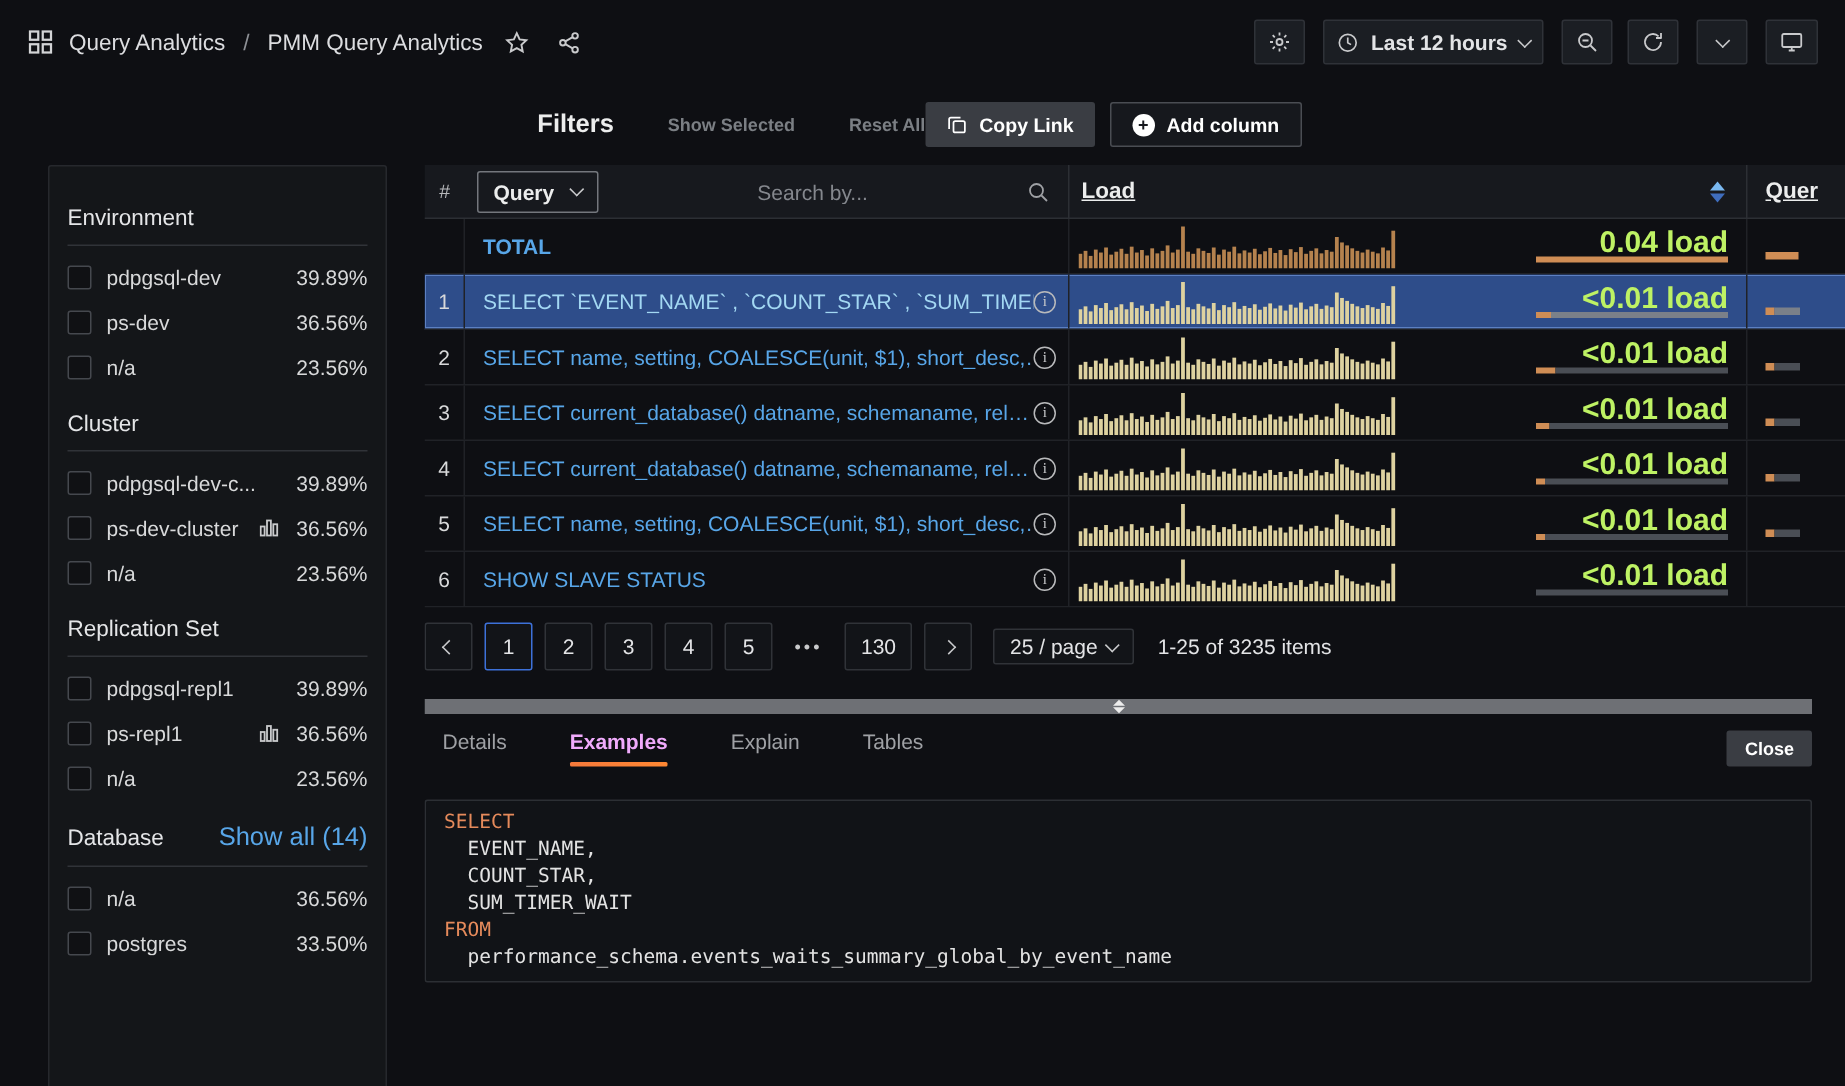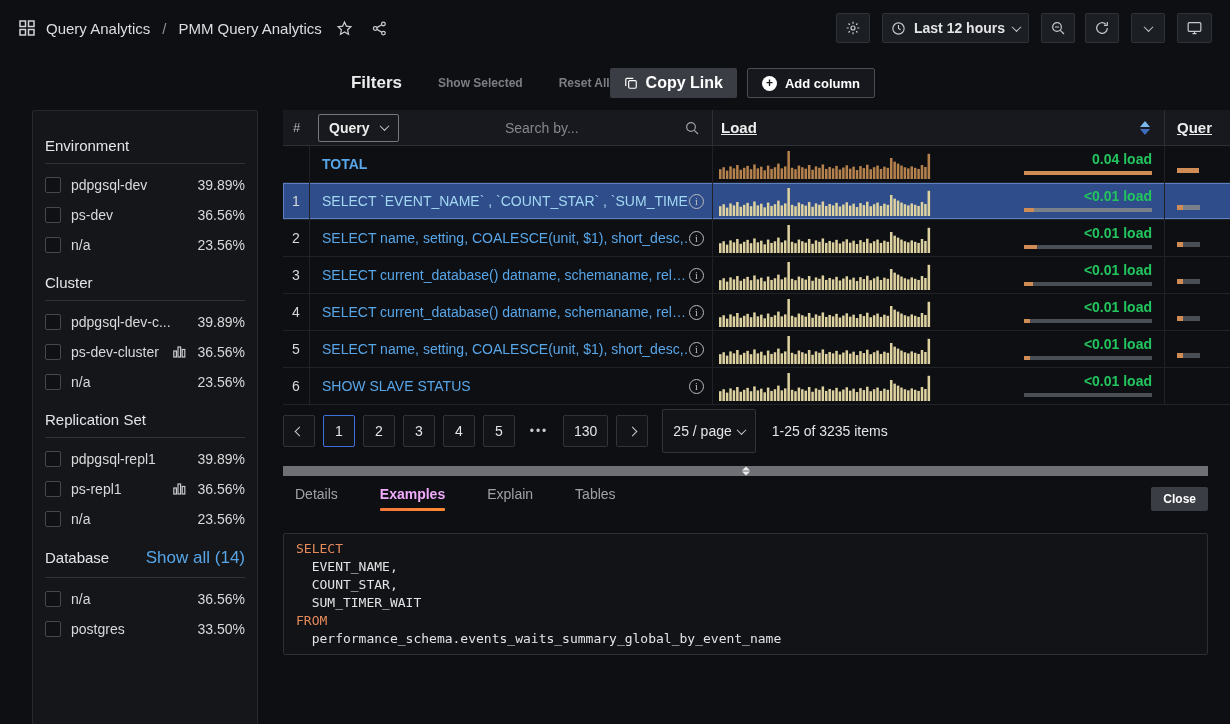--- a/index.html
+++ b/index.html
@@ -28,21 +28,21 @@
           display:inline-block; transform:rotate(45deg) translate(-1px,-1px); }
   .chev-left { transform:rotate(135deg); }
   .chev-right { transform:rotate(-45deg); }
   
   .toolbar { height:54px; display:flex; align-items:center; justify-content:center; padding:0 30px 0 26px; }
   .tb-left { display:flex; align-items:center; gap:36px; }
   .filters-title { font-size:17px; font-weight:700; color:#eceded; }
   .tb-link { font-size:12px; font-weight:600; color:#7b7f84; cursor:pointer; }
   .tb-right { display:flex; gap:10px; }
   .btn-gray { height:30px; background:var(--gray-button-bg); border:none; border-radius:2px; color:#fff;
-              font-weight:600; font-size:16px; padding:0 14px; display:inline-flex; align-items:center; gap:8px; cursor:pointer;
+              font-weight:600; font-size:13px; padding:0 14px; display:inline-flex; align-items:center; gap:8px; cursor:pointer;
               font-family:"Liberation Sans",sans-serif;}
   .btn-outline { height:30px; background:#16181d; border:1px solid #4a4d53; border-radius:2px; color:#fff;
               font-weight:600; font-size:13px; padding:0 14px; display:inline-flex; align-items:center; gap:8px; cursor:pointer;
               font-family:"Liberation Sans",sans-serif;}
   .plus-circle { width:15px; height:15px; border-radius:50%; background:#fff; color:#16181d; font-weight:700;
                  font-size:12px; line-height:15px; text-align:center; display:inline-block; }
   
   .content { display:flex; padding:0 0 0 32px; height:614px; }
   
   .fpanel { width:226px; min-width:226px; background:var(--panel-bg); border:1px solid var(--panel-border);
@@ -92,40 +92,40 @@
   
   .row { display:flex; height:37px; border-bottom:1px solid #202227; align-items:stretch; }
   .row .col-num { display:flex; align-items:center; justify-content:center; font-size:14px; color:#d8d9da; border-right:1px solid #202227; }
   .row .col-query { display:flex; align-items:center; padding:0 8px 0 12px; border-right:1px solid #202227; }
   .qtext { flex:1; color:var(--link-blue); font-size:14px; white-space:nowrap; overflow:hidden; cursor:pointer; }
   .row.total .qtext { font-weight:600; }
   .info-ic { width:15px; height:15px; min-width:15px; border:1px solid #b9babc; border-radius:50%; color:#c7c8ca;
              font-size:10px; line-height:13px; text-align:center; font-family:"Liberation Serif",serif; cursor:pointer; }
   .row .col-load { display:flex; align-items:flex-end; border-right:1px solid #202227; position:relative; }
   .spark { margin:0 0 3px 6px; display:block; }
-  .loadval { position:absolute; right:12px; top:5px; font-size:14px; font-weight:600; color:#22c55e; }
+  .loadval { position:absolute; right:12px; top:5px; font-size:20px; font-weight:600; color:#bef264; }
   .loadbar { position:absolute; right:12px; bottom:7px; width:128px; height:4px; display:flex; }
   .loadbar .seg-o { background:var(--bar-orange); height:4px; }
   .loadbar .seg-g { background:var(--bar-gray); height:4px; flex:1; }
   .row .col-next { position:relative; }
   .minibar { position:absolute; left:12px; bottom:9px; height:5px; display:flex; }
   .minibar .seg-o { background:var(--bar-orange); height:5px; }
   .minibar .seg-g { background:var(--bar-gray); height:5px; }
   .row.selected { background:var(--selected-row); box-shadow:inset 0 0 0 1px var(--selected-border); }
   .row.selected .qtext { color:var(--selected-query-text); }
   .row.selected .loadbar .seg-g, .row.selected .minibar .seg-g { background:var(--bar-gray-selected); }
   
   .pager { display:flex; align-items:center; gap:8px; margin-top:5px; height:42px; }
   .pbtn { width:32px; height:32px; background:#121418; border:1px solid #303338; border-radius:2px; color:#e3e4e6;
           font-size:14px; display:inline-flex; align-items:center; justify-content:center; cursor:pointer;
           font-family:"Liberation Sans",sans-serif; }
   .pbtn.active { border-color:var(--active-page-border); }
   .pbtn.wide { width:auto; padding:0 10px; min-width:44px; }
   .pell { color:#c9cacc; letter-spacing:2px; font-size:12px; width:32px; text-align:center; cursor:pointer; }
-  .psize { height:44px; background:#121418; border:1px solid #303338; border-radius:2px; color:#e3e4e6;
+  .psize { height:24px; background:#121418; border:1px solid #303338; border-radius:2px; color:#e3e4e6;
            display:inline-flex; align-items:center; gap:6px; padding:0 10px; font-size:14px; cursor:pointer; margin-left:6px;
            font-family:"Liberation Sans",sans-serif;}
   .prange { font-size:14px; color:#e3e4e6; margin-left:8px; }
   
   .splitter { height:10px; background:var(--splitter); margin:14px 22px 0 0; position:relative; cursor:row-resize; }
   .splitter .arrows { position:absolute; left:50%; top:50%; transform:translate(-50%,-50%); display:flex; flex-direction:column; gap:1px; }
   .splitter .a-up { width:0;height:0;border-left:4px solid transparent;border-right:4px solid transparent;border-bottom:4px solid #ececec; }
   .splitter .a-dn { width:0;height:0;border-left:4px solid transparent;border-right:4px solid transparent;border-top:4px solid #ececec; }
   
   .details { margin:10px 22px 0 0; }

